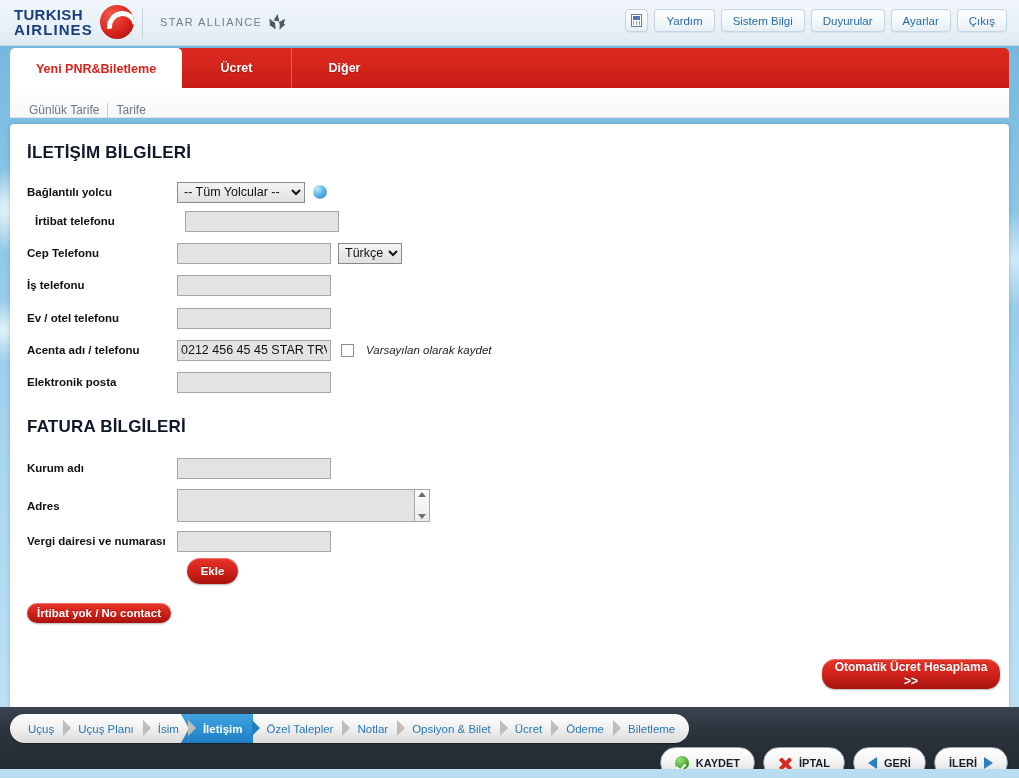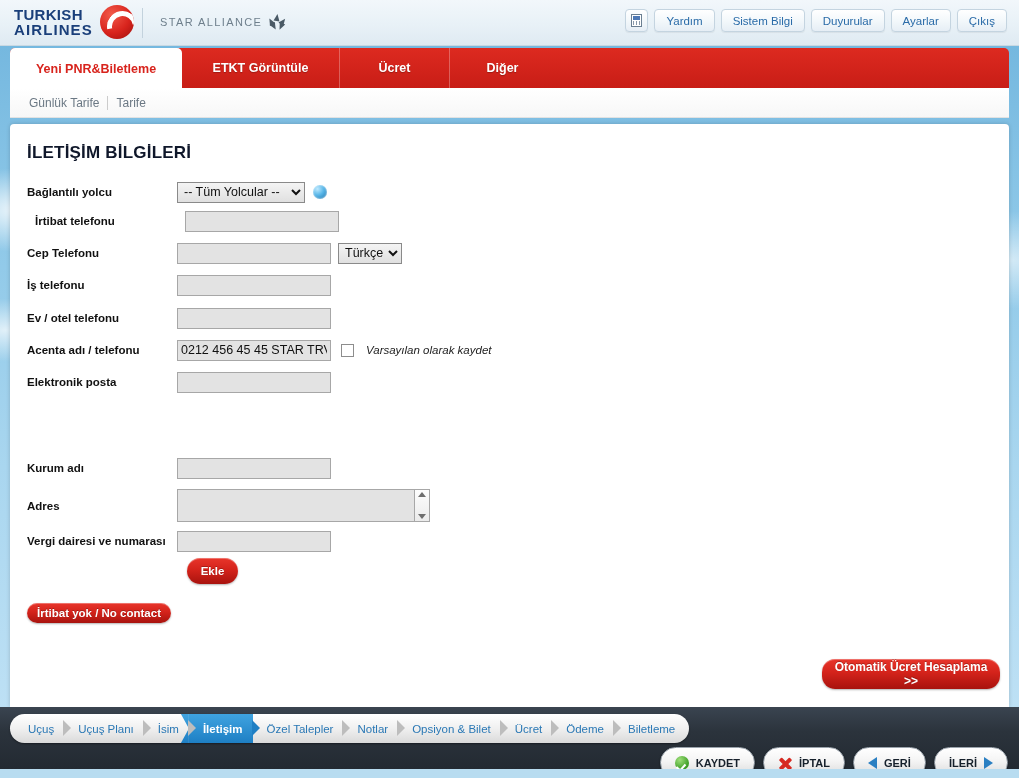--- a/index.html
+++ b/index.html
@@ -103,21 +103,21 @@
     border-radius: 5px 5px 0 0; border-right: none;
     margin: 0 0 -1px 0; z-index: 3;
   }
   .tab:last-child { border-right: none; }
 
   
   .subnav {
     position: absolute; left: 10px; top: 88px; width: 999px; height: 30px;
     background: linear-gradient(180deg, #ffffff 0%, #f7f7f7 100%);
     border-bottom: 1px solid #e2e2e2;
-    display: flex; align-items: center; padding-left: 19px; gap: 8px;
+    display: flex; align-items: flex-end; padding-left: 19px; gap: 8px;
     z-index: 2;
   }
   .subnav a { color: #6b7884; font-size: 12px; text-decoration: none; cursor: pointer; }
   .subnav .divider { width: 1px; height: 14px; background: #ccc; }
 
   
   .panel {
     position: absolute; left: 10px; top: 124px; width: 999px; height: 583px;
     background: #fff; border-radius: 4px 4px 0 0;
     box-shadow: 0 0 4px rgba(0,0,0,.18);
@@ -285,21 +285,20 @@
     <div class="hdr-btn">Yardım</div>
     <div class="hdr-btn">Sistem Bilgi</div>
     <div class="hdr-btn">Duyurular</div>
     <div class="hdr-btn">Ayarlar</div>
     <div class="hdr-btn">Çıkış</div>
   </div>
 </div>
 
 <div class="tabbar">
   <div class="tab active" style="width:172px">Yeni PNR&amp;Biletleme</div>
-  <div class="tab" style="width:158px">ETKT Görüntüle</div>
   <div class="tab" style="width:110px">Ücret</div>
   <div class="tab" style="width:105px">Diğer</div>
 </div>
 
 <div class="subnav">
   <a>Günlük Tarife</a>
   <span class="divider"></span>
   <a>Tarife</a>
 </div>
 
@@ -343,20 +342,21 @@
     <input class="fin" type="text" value="0212 456 45 45 STAR TRVL" style="">
     <span class="chk"></span>
     <span class="chk-label">Varsayılan olarak kaydet</span>
   </div>
 
   <div class="frow" style="left:17px; top:247px;">
     <span class="flabel">Elektronik posta</span>
     <input class="fin" type="text" value="" style="">
   </div>
 
+  <div class="section-title" id="title-invoice">FATURA BİLGİLERİ</div>
 
   <div class="frow" style="left:17px; top:333px;">
     <span class="flabel">Kurum adı</span>
     <input class="fin" type="text" value="" style="">
   </div>
 
   <div class="frow" style="left:17px; top:364px; height:35px;">
     <span class="flabel">Adres</span>
     <span class="ta-wrap">
       <textarea class="fta" style=""></textarea>

